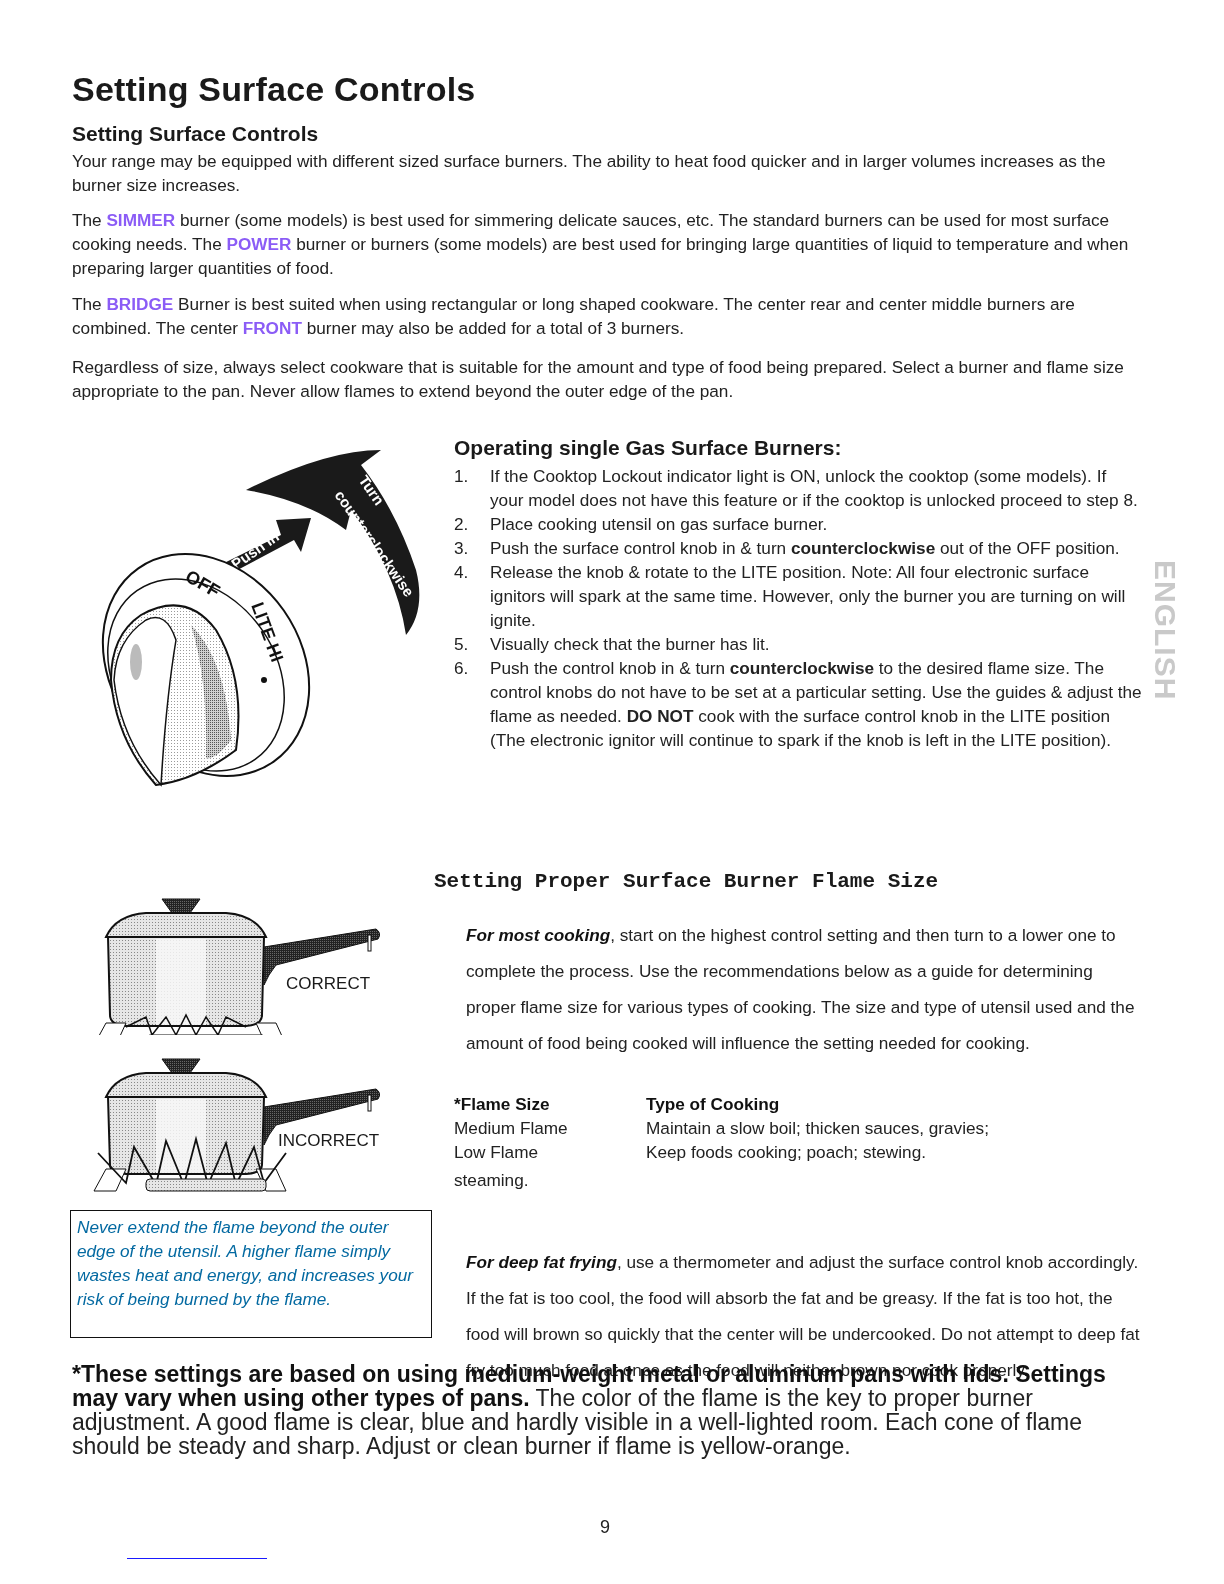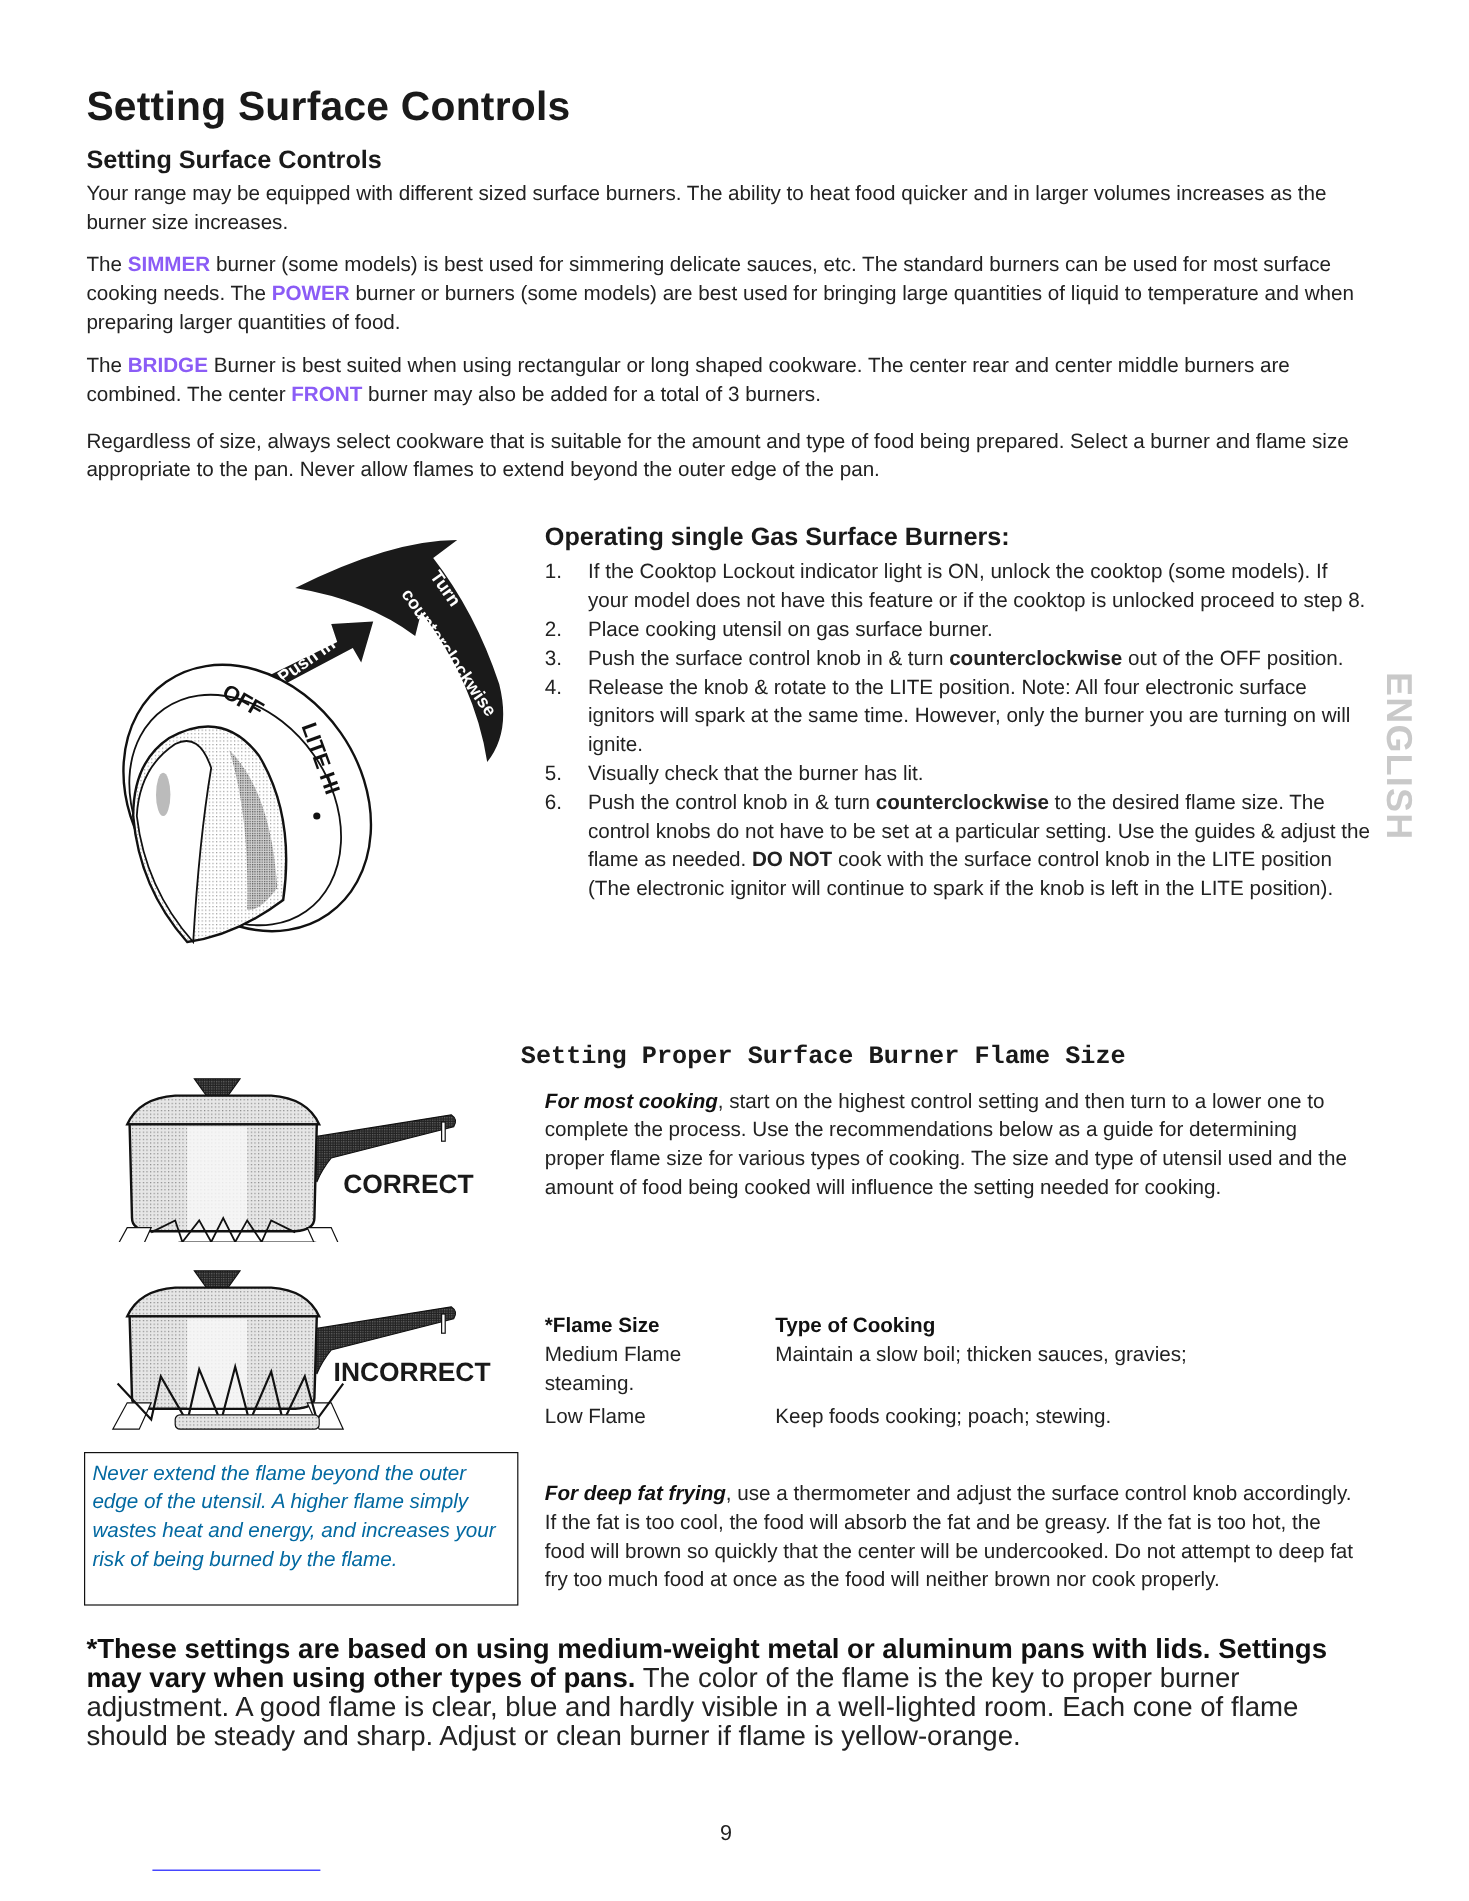--- a/index.html
+++ b/index.html
@@ -19,21 +19,21 @@
     left: 72px; width: 1080px; font-size: 17.2px; line-height: 24px; margin: 0; color: #222;
   }
   .para b { font-weight: bold; color: #8b5cf6; }
   .sub-title { font-size: 21px; font-weight: bold; margin: 0; color: #1a1a1a; }
   ol.steps {
     left: 454px; top: 464px; width: 690px; margin: 0; padding: 0; list-style: none;
     font-size: 17.2px; line-height: 24px; color: #222;
   }
   ol.steps li { position: relative; padding-left: 36px; }
   ol.steps li .num { position: absolute; left: 0; top: 0; }
-  .right-text { font-size: 17.2px; line-height: 24px; color: #222; margin: 0; }
+  .right-text { font-size: 17.2px; line-height: 36px; color: #222; margin: 12px; }
   .right-text i b, .lead { font-weight: bold; font-style: italic; color: #111; }
   table.flame {
     left: 454px; top: 1058px; border-collapse: collapse; font-size: 17.2px; color: #222; margin-top: 32px;
   }
   table.flame th { text-align: left; font-weight: bold; padding: 0; height: 28px; color: #111; }
   table.flame td { padding: 0; height: 28px; vertical-align: top; }
   table.flame .c1 { width: 192px; }
   .note-box {
     left: 70px; top: 1210px; width: 348px; height: 118px; border: 1.5px solid #111;
     padding: 4px 6px; font-size: 17.2px; line-height: 24px; color: #0369a1; font-style: italic;
@@ -43,21 +43,21 @@
   .page-num { left: 600px; top: 1517px; font-size: 18px; color: #222; }
   .blue-line { left: 127px; top: 1558px; width: 140px; height: 1px; background: #1a1aff; }
   .side-tab {
     left: 1150px; top: 560px; width: 36px; height: 130px;
   }
   .side-tab span {
     display: block; transform: rotate(90deg); transform-origin: left top;
     position: absolute; left: 32px; top: 0; font-size: 30px; font-weight: bold;
     color: #c9c9c9; letter-spacing: 1px; white-space: nowrap;
   }
-  .pan-label { font-size: 22px; font-weight: bold; color: #1a1a1a; }
+  .pan-label { font-size: 17px; font-weight: normal; color: #1a1a1a; }
 </style>
 </head>
 <body>
 
 <h1 class="abs page-title">Setting Surface Controls</h1>
 <h2 class="abs section-title">Setting Surface Controls</h2>
 
 <p class="abs para" style="top:149px;">Your range may be equipped with different sized surface burners. The ability to heat food quicker and in larger volumes increases as the burner size increases.</p>
 
 <p class="abs para" style="top:208px;"><span>The </span><b>SIMMER</b><span> burner (some models) is best used for simmering delicate sauces, etc. The standard burners can be used for most surface cooking needs. The </span><b>POWER</b><span>  burner or burners (some models) are best used for bringing large quantities of liquid to temperature and when preparing larger quantities of food.</span></p>
@@ -122,26 +122,26 @@
       <th class="c1">*Flame  Size</th>
       <th>Type of Cooking</th>
     </tr>
   </thead>
   <tbody>
     <tr>
       <td class="c1" style="height:24px;">Medium Flame</td>
       <td style="height:24px;">Maintain a slow boil; thicken sauces, gravies;</td>
     </tr>
     <tr>
+      <td class="c1">Low Flame</td>
+      <td>Keep foods cooking; poach; stewing.</td>
+    </tr>
+    <tr>
       <td class="c1">steaming.</td>
       <td></td>
-    </tr>
-    <tr>
-      <td class="c1">Low Flame</td>
-      <td>Keep foods cooking; poach; stewing.</td>
     </tr>
   </tbody>
 </table>
 
 <p class="abs right-text" style="left:454px; top:1232px; width:680px;"><span class="lead">For deep fat frying</span><span>, use a thermometer and adjust the surface control knob accordingly. If the fat is too cool, the food will absorb the fat and be greasy. If the fat is too hot, the food will brown so quickly that the center will be undercooked. Do not attempt to deep fat fry too much food at once as the food will neither brown nor cook properly.</span></p>
 
 <div class="abs" style="left:86px; top:895px; width:340px; height:140px;">
   <svg width="340" height="140" viewBox="0 0 340 140">
     <defs>
       <pattern id="pdots" width="3" height="3" patternUnits="userSpaceOnUse">

